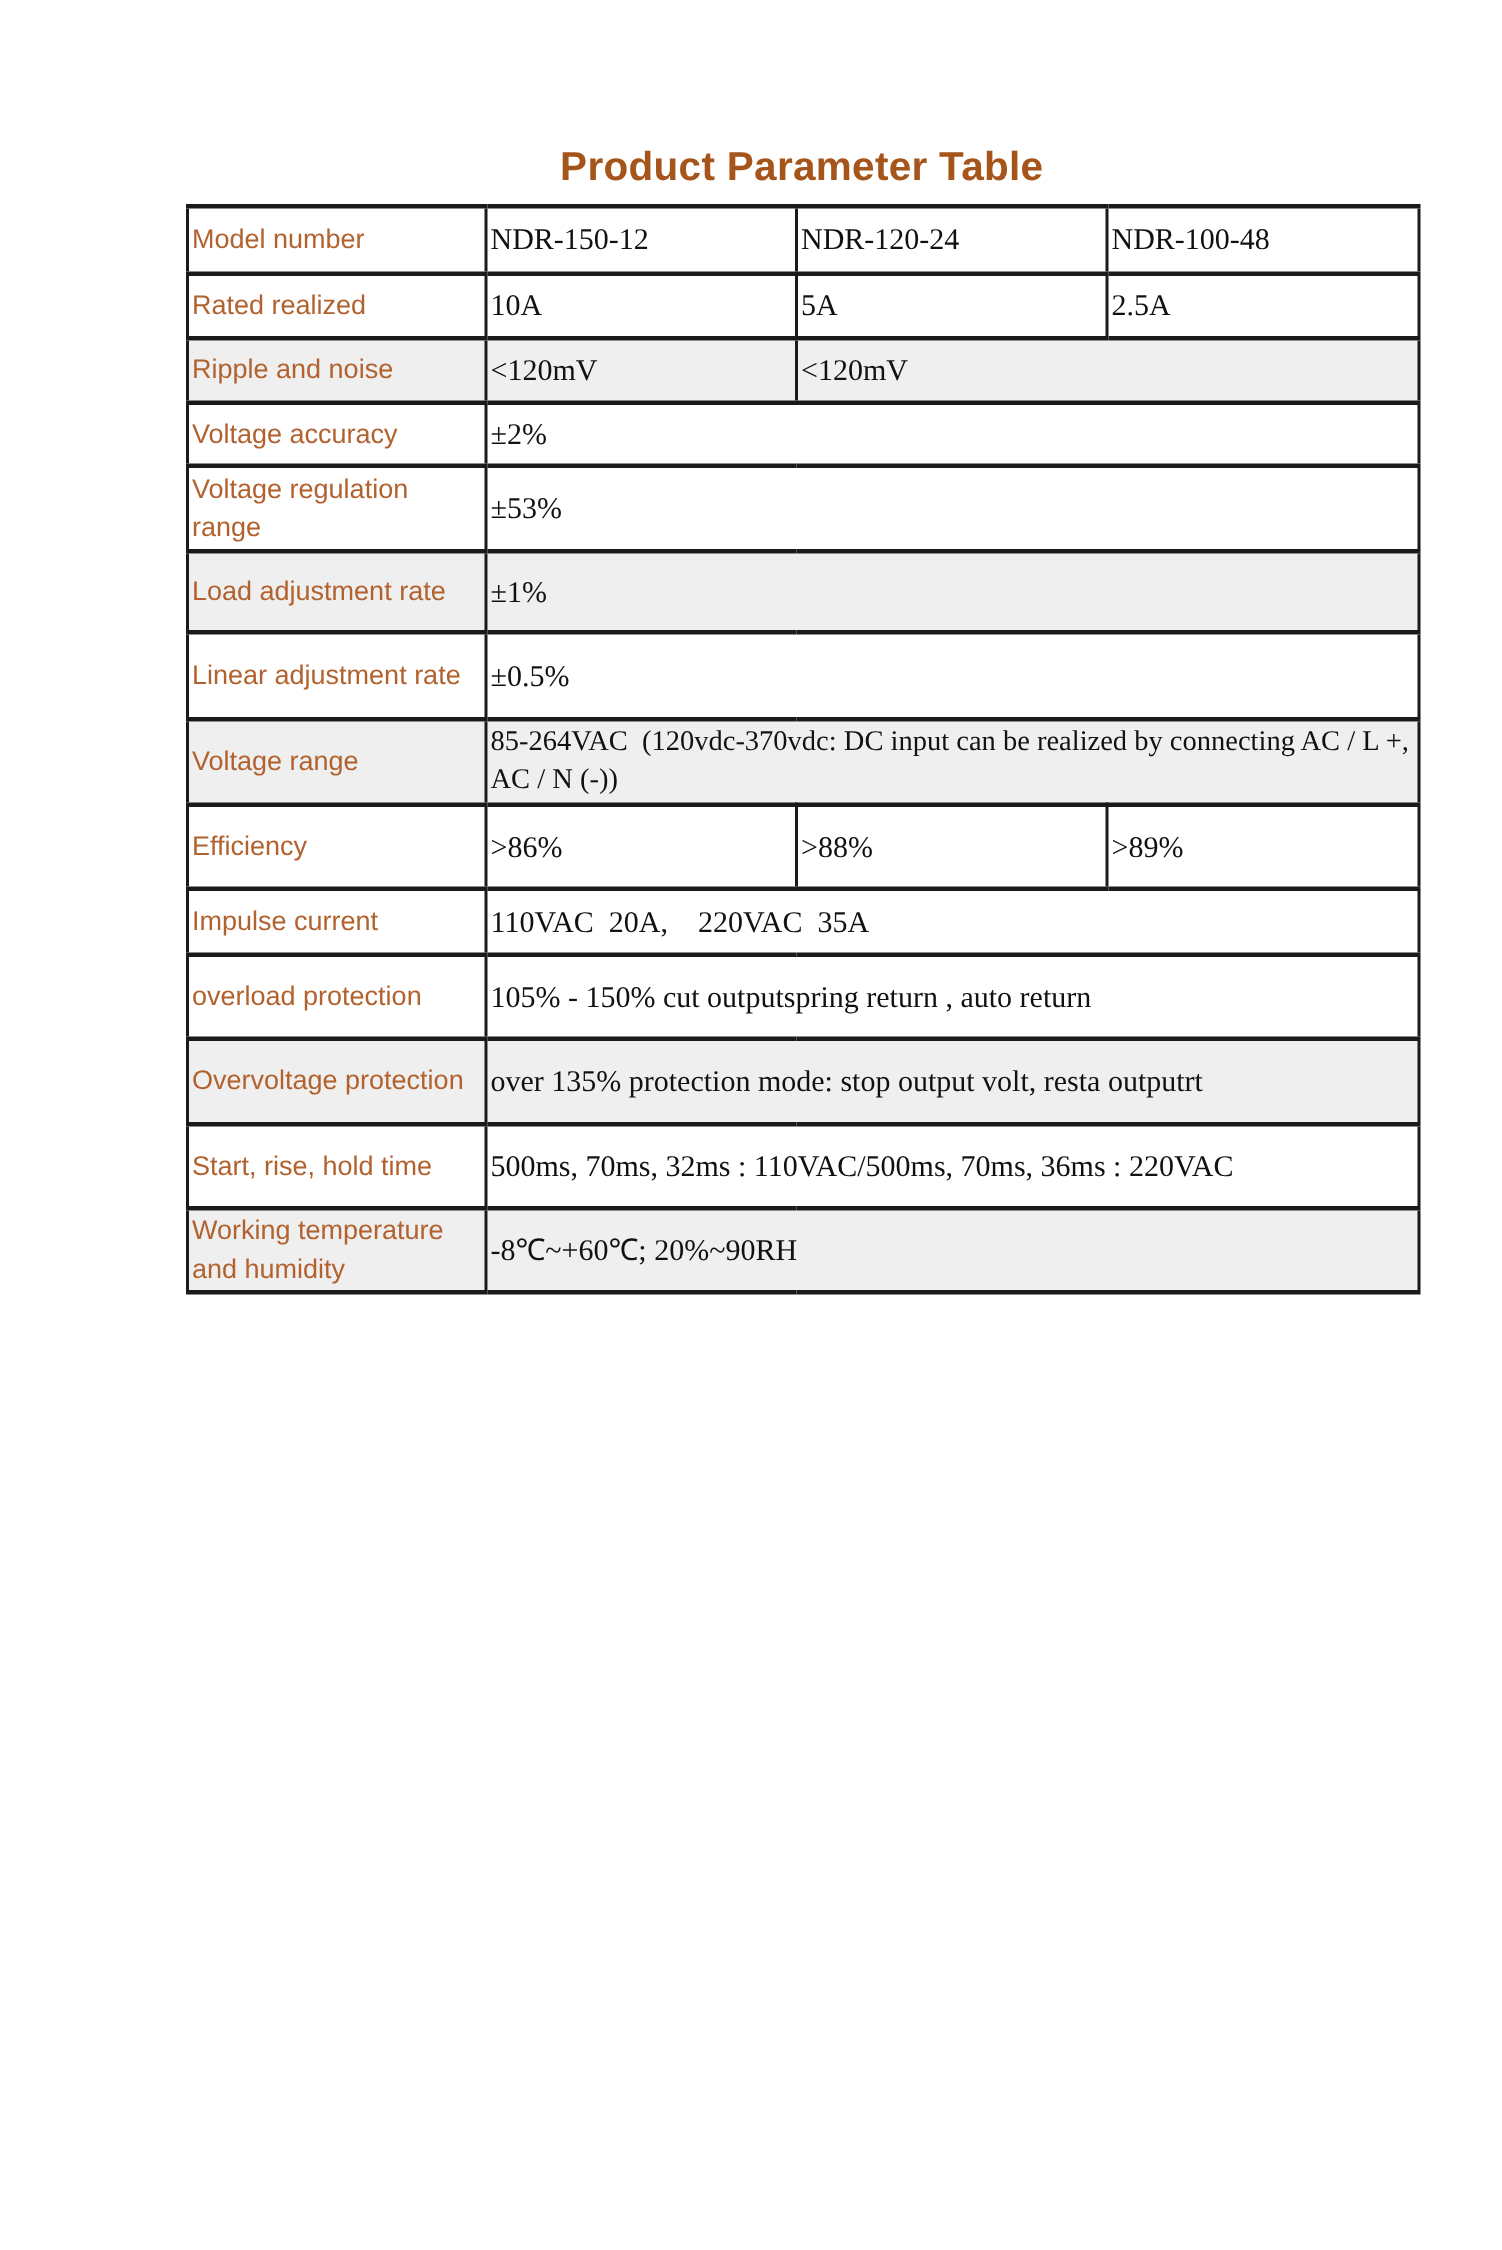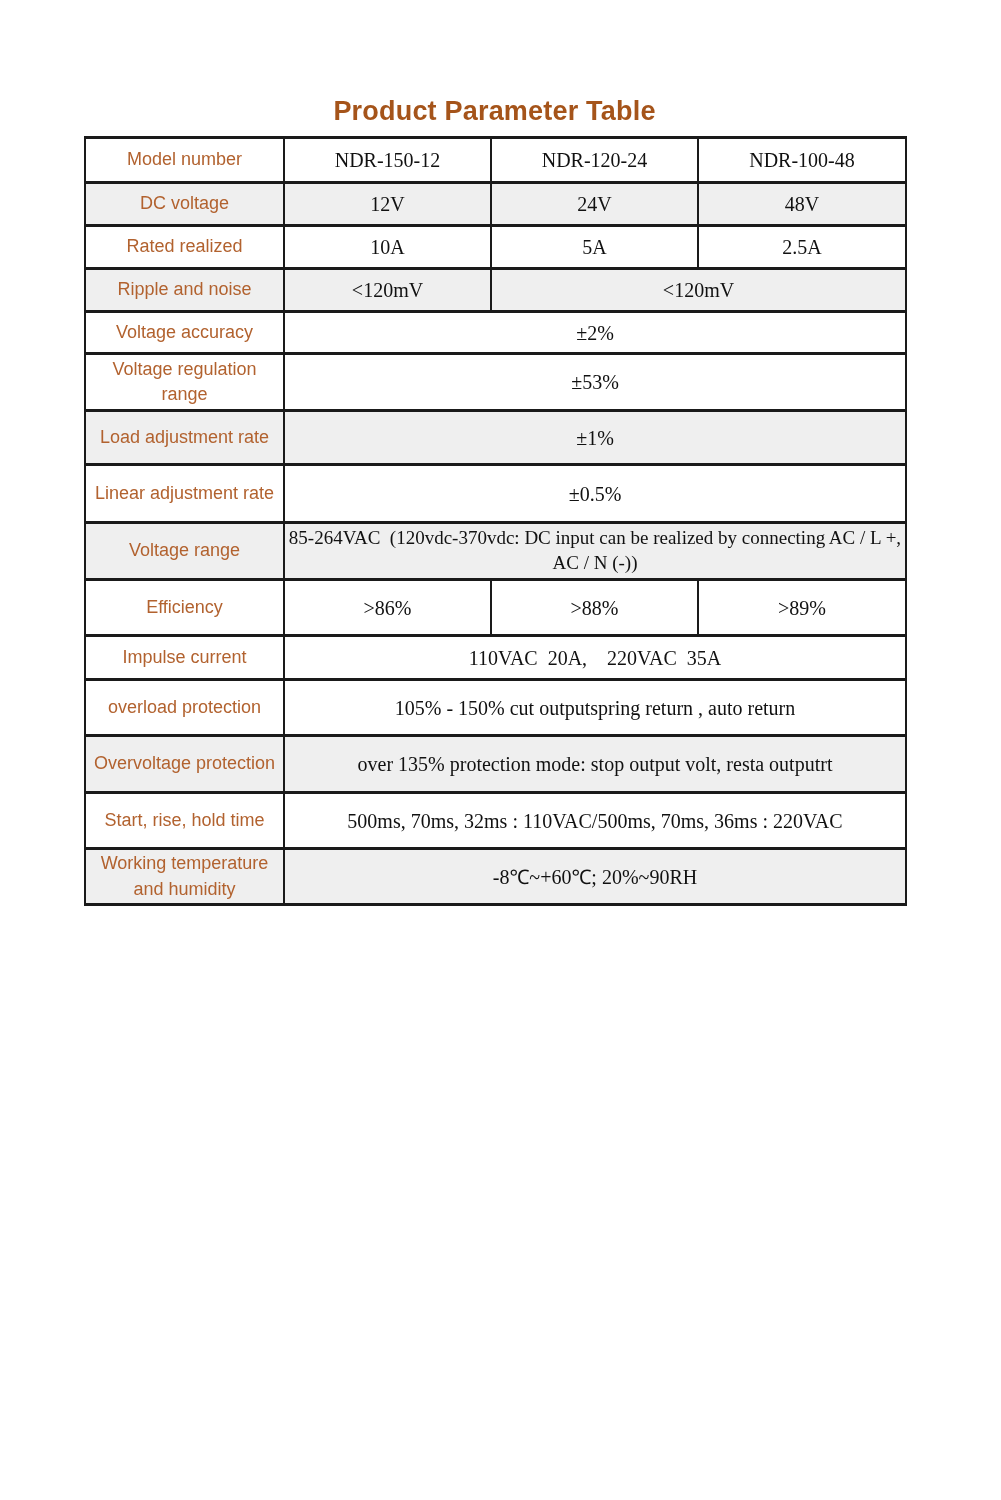--- a/index.html
+++ b/index.html
@@ -10,42 +10,42 @@
     --border:#1a1a1a;
     --page-bg:#ffffff;
   }
   *{box-sizing:border-box;}
   html,body{margin:0;padding:0;}
   body{
     width:1001px;height:1500px;
     background:var(--page-bg);
     font-family:"Liberation Sans", sans-serif;
   }
-  .page{position:relative;width:1001px;height:1500px;overflow:hidden;}
+  .page{position:relative;width:1001px;height:1500px;overflow:hidden;padding-left:40px;}
   .title{
     width:821px;
     margin:96px 0 9px 84px;
     text-align:center;
     font-size:27px;
     font-weight:bold;
     color:var(--title-color);
     letter-spacing:0.2px;
   }
   table.params{
     margin:0 0 0 84px;
     width:821px;
     border-collapse:collapse;
     table-layout:fixed;
   }
   table.params td{
     border-left:2px solid var(--border);
     border-right:2px solid var(--border);
     border-top:3px solid var(--border);
     border-bottom:3px solid var(--border);
-    text-align:center;
+    text-align:left;
     vertical-align:middle;
     padding:0 2px;
     overflow:hidden;
   }
   td.lbl{
     font-family:"Liberation Sans", sans-serif;
     font-size:18px;
     line-height:1.4;
     color:var(--label-color);
   }
@@ -74,26 +74,20 @@
         <col style="width:207px">
         <col style="width:207px">
         <col style="width:208px">
     </colgroup>
     <tbody>
       <tr class="h45">
         <td class="lbl">Model number</td>
         <td class="val">NDR-150-12</td>
         <td class="val">NDR-120-24</td>
         <td class="val">NDR-100-48</td>
-      </tr>
-      <tr class="h43 shade">
-        <td class="lbl">DC voltage</td>
-        <td class="val">12V</td>
-        <td class="val">24V</td>
-        <td class="val">48V</td>
       </tr>
       <tr class="h43">
         <td class="lbl">Rated realized</td>
         <td class="val">10A</td>
         <td class="val">5A</td>
         <td class="val">2.5A</td>
       </tr>
       <tr class="h43 shade">
         <td class="lbl">Ripple and noise</td>
         <td class="val">&lt;120mV</td>

